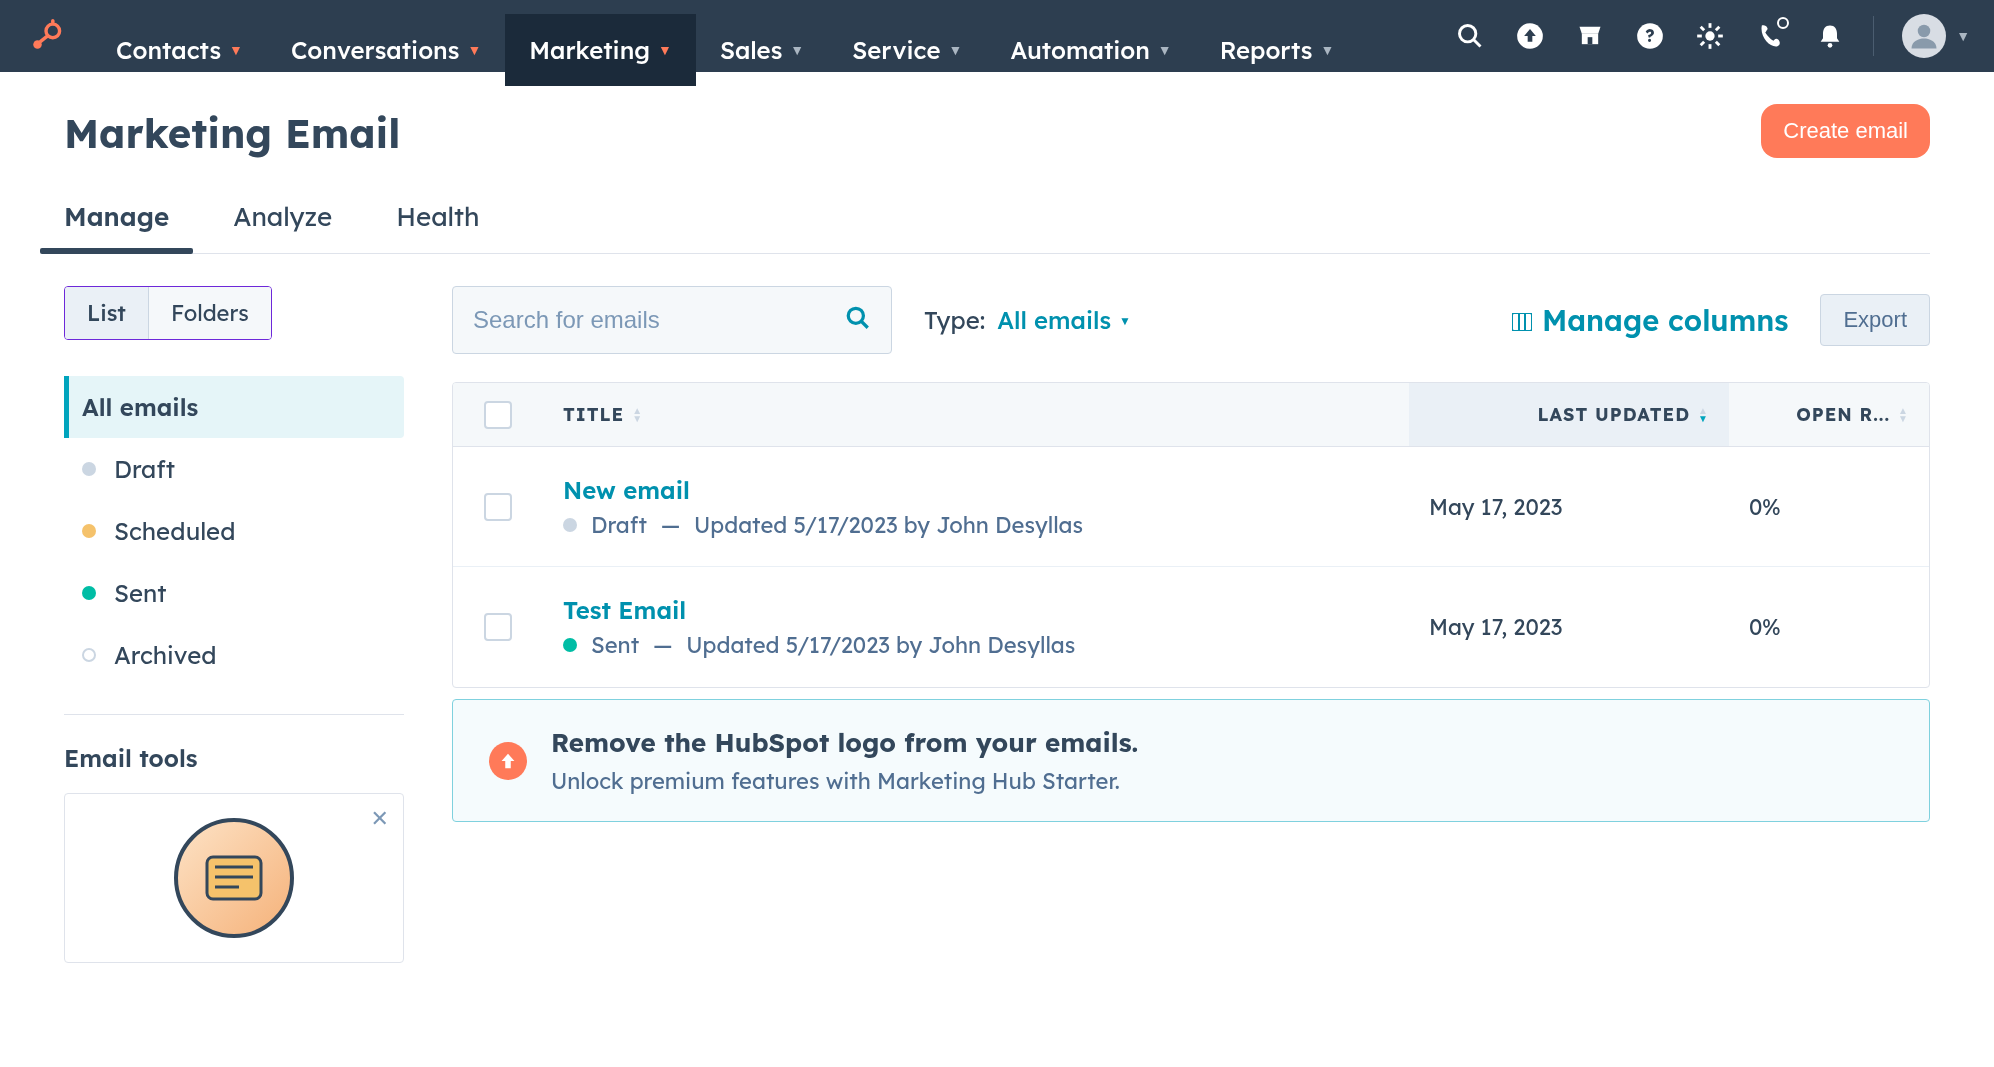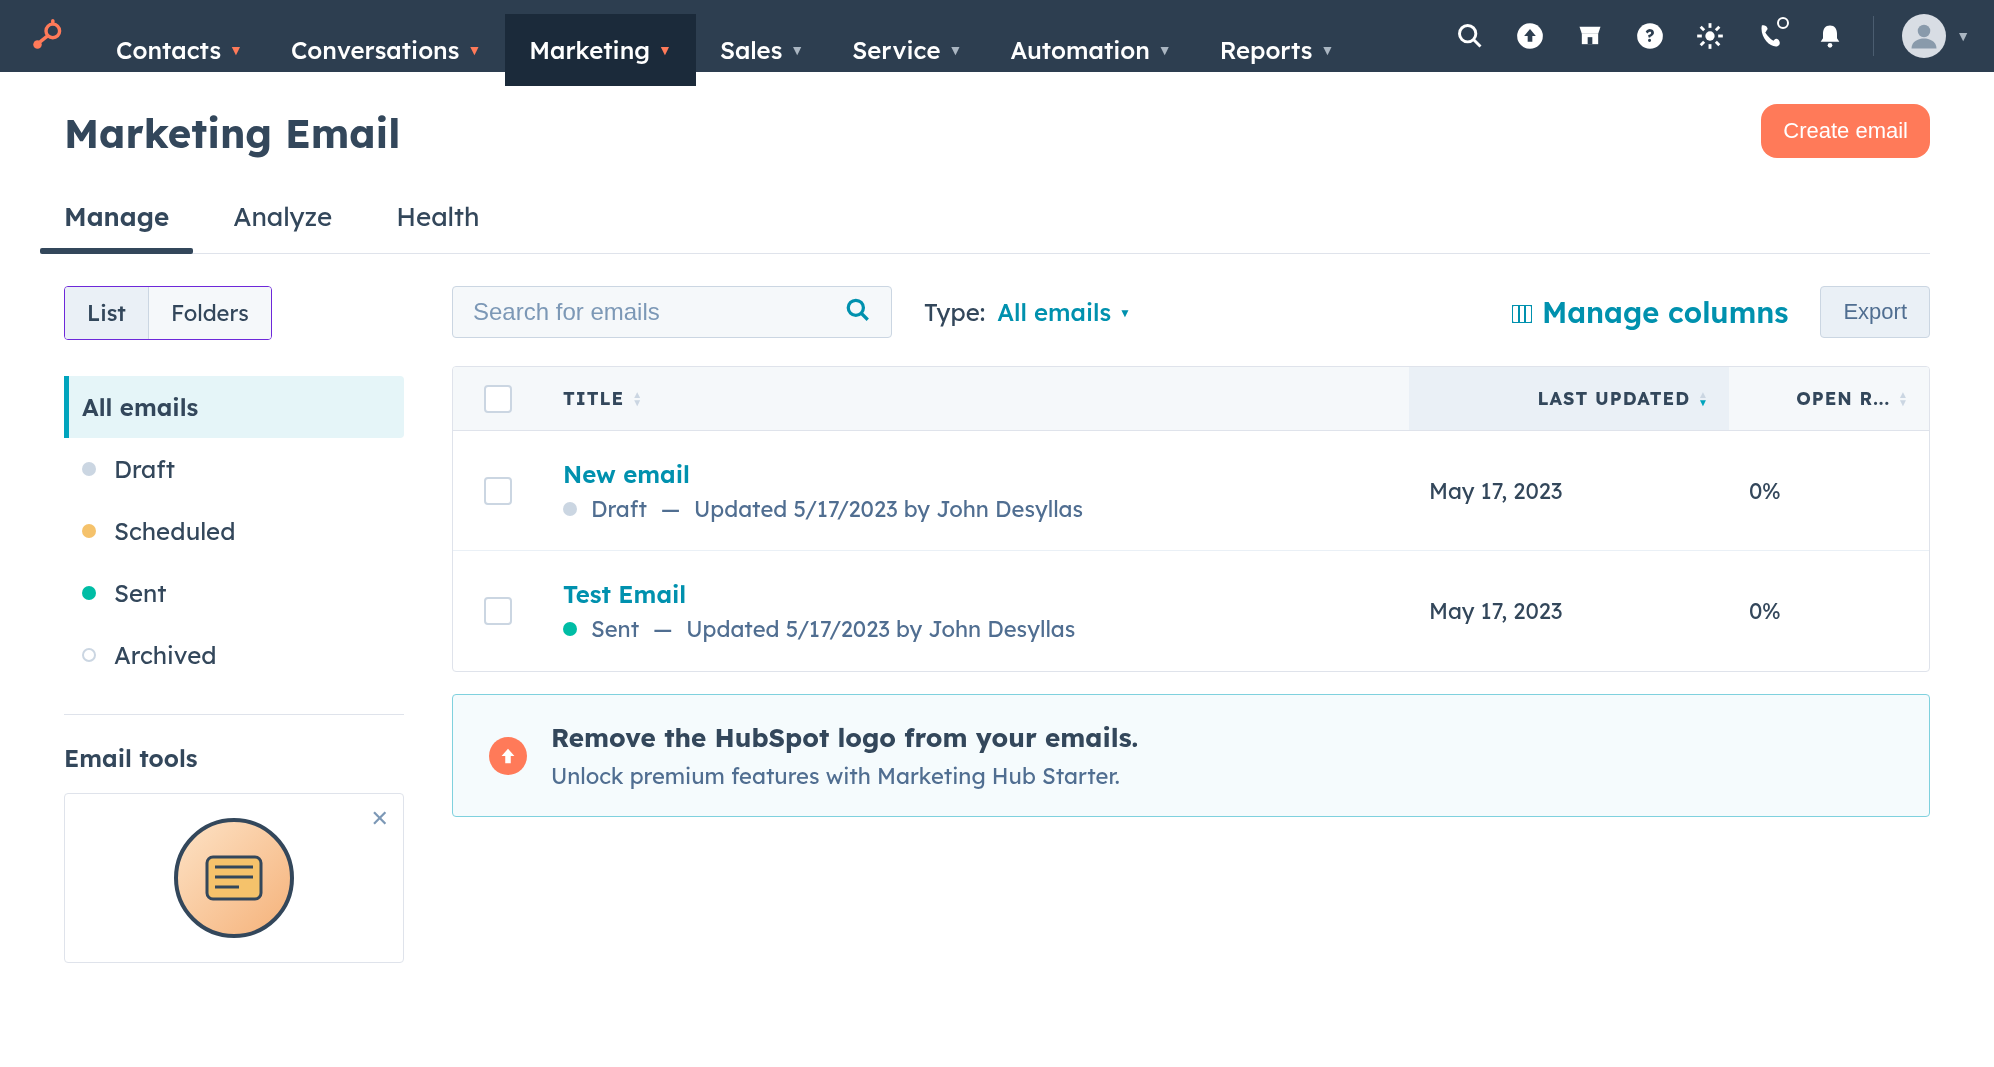--- a/index.html
+++ b/index.html
@@ -50,21 +50,21 @@
   .dot.gray{background:#cbd6e2;} .dot.orange{background:#f5c26b;} .dot.teal{background:#00bda5;} .dot.hollow{background:#fff;border:2px solid #cbd6e2;}
 
   .divider { border:none; border-top:1px solid #dfe3eb; margin:28px 0;}
   .side-h { font-size:24px; font-weight:600; margin-bottom:20px;}
   .tool-card { border:1px solid #dfe3eb; border-radius:4px; padding:24px; position:relative; display:flex; justify-content:center;}
   .tool-card .close { position:absolute; top:10px; right:14px; color:#7c98b6; font-size:22px; cursor:pointer;}
   .tool-illus { width:120px; height:120px; border-radius:50%; border:4px solid #33475b; background:linear-gradient(135deg,#fde2c5,#f5b27a); display:flex; align-items:center; justify-content:center;}
 
   
   .toolbar { display:flex; align-items:center; gap:32px; }
-  .search { display:flex; align-items:center; justify-content:space-between; background:#f5f8fa; border:1px solid #cbd6e2; border-radius:4px; padding:0 20px; height:52px; width:440px;}
+  .search { display:flex; align-items:center; justify-content:space-between; background:#f5f8fa; border:1px solid #cbd6e2; border-radius:4px; padding:0 20px; height:68px; width:440px;}
   .search input { border:none; background:transparent; outline:none; font-size:24px; color:#33475b; width:100%;}
   .search input::placeholder { color:#7c98b6;}
   .search .sicon { color:#00a4bd; }
   .type-filter { display:flex; align-items:center; gap:12px; font-size:24px;}
   .type-filter .val { color:#0091ae; font-weight:500; display:flex; align-items:center; gap:8px; cursor:pointer;}
   .toolbar .grow { flex:1;}
   .manage-cols { color:#0091ae; font-weight:600; font-size:29px; cursor:pointer; display:flex; align-items:center; gap:10px;}
   .btn-secondary { background:#eaf0f6; border:1px solid #cbd6e2; border-radius:4px; padding:12px 22px; font-size:22px; color:#506e91; cursor:pointer;}
 
   
@@ -83,21 +83,21 @@
 
   .trow { display:flex; align-items:center; min-height:120px; border-bottom:1px solid #eaf0f6; padding:20px 0;}
   .td { font-size:22px; color:#33475b;}
   .title-main { color:#0091ae; font-size:24px; font-weight:600; cursor:pointer;}
   .title-sub { display:flex; align-items:center; gap:14px; color:#506e91; font-size:22px; margin-top:6px;}
   .col-updated.td, .col-open.td{ display:flex; align-items:center;}
   .col-updated.td{ justify-content:flex-start;} 
   .col-open.td{ justify-content:flex-start;}
 
   
-  .banner { margin-top:22px; border:1px solid #7fd1de; background:#f5fbfd; border-radius:4px; padding:26px 36px; display:flex; align-items:center; gap:24px;}
+  .banner { margin-top:11px; border:1px solid #7fd1de; background:#f5fbfd; border-radius:4px; padding:26px 36px; display:flex; align-items:center; gap:24px;}
   .banner .bicon { width:38px; height:38px; border-radius:50%; background:#ff7a59; display:flex; align-items:center; justify-content:center; flex-shrink:0;}
   .banner .bicon svg{ width:22px; height:22px; fill:#fff;}
   .banner .btxt h3 { font-size:26px; font-weight:700; margin-bottom:8px;}
   .banner .btxt p { font-size:22px; color:#506e91;}
   .banner .grow{flex:1;}
   .btn-upgrade { background:#eaf0f6; border:1px solid #cbd6e2; border-radius:4px; padding:16px 30px; font-size:24px; color:#506e91; font-weight:500; cursor:pointer;}
 </style>
 </head>
 <body>
 

